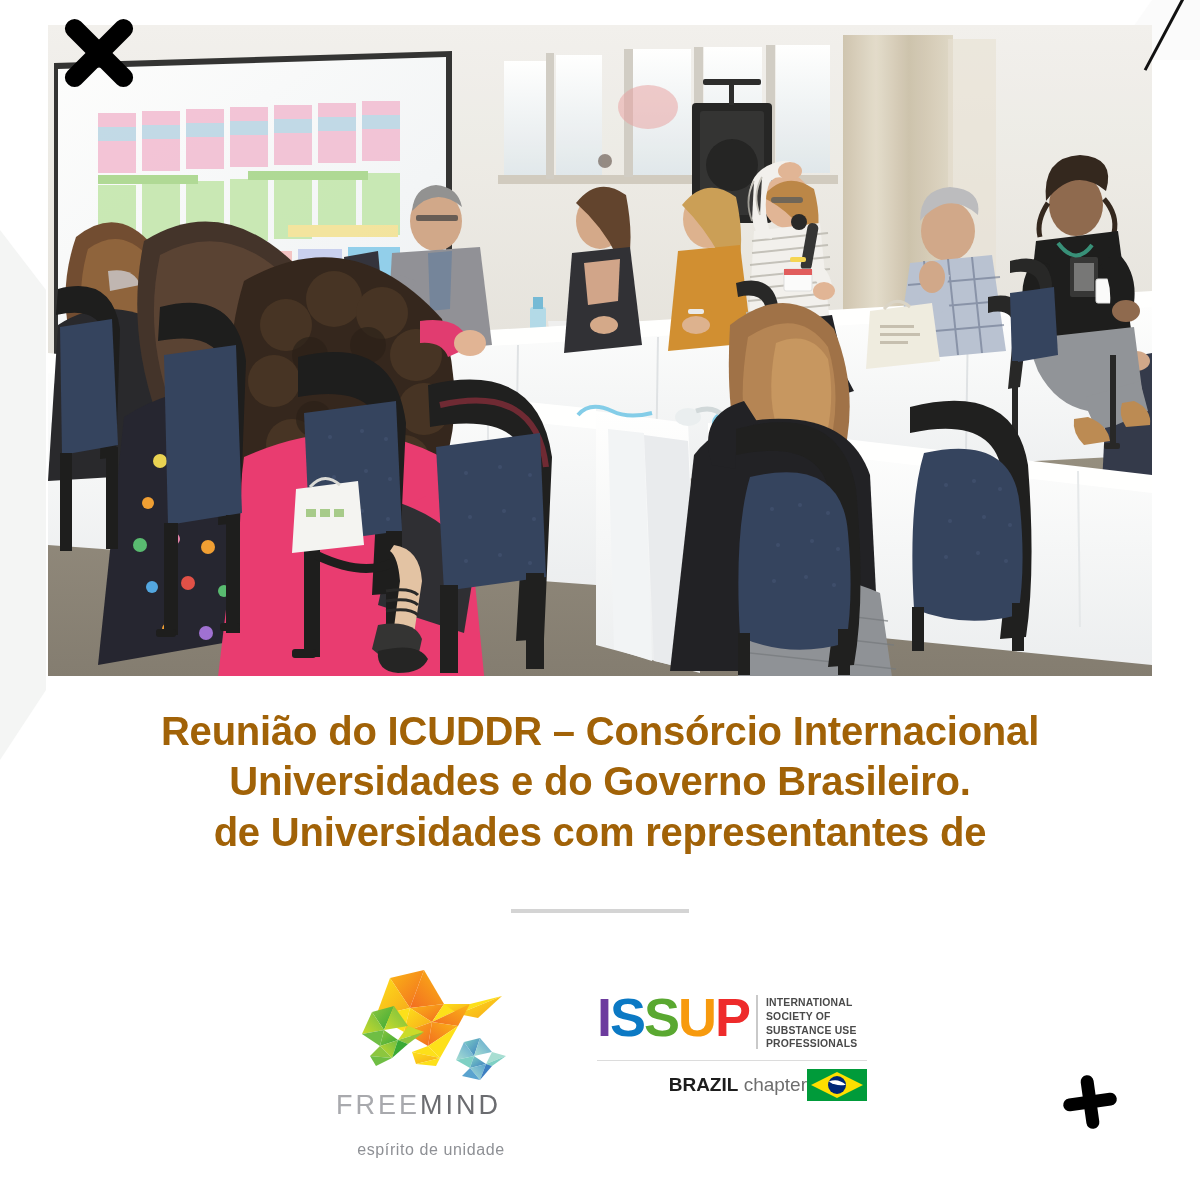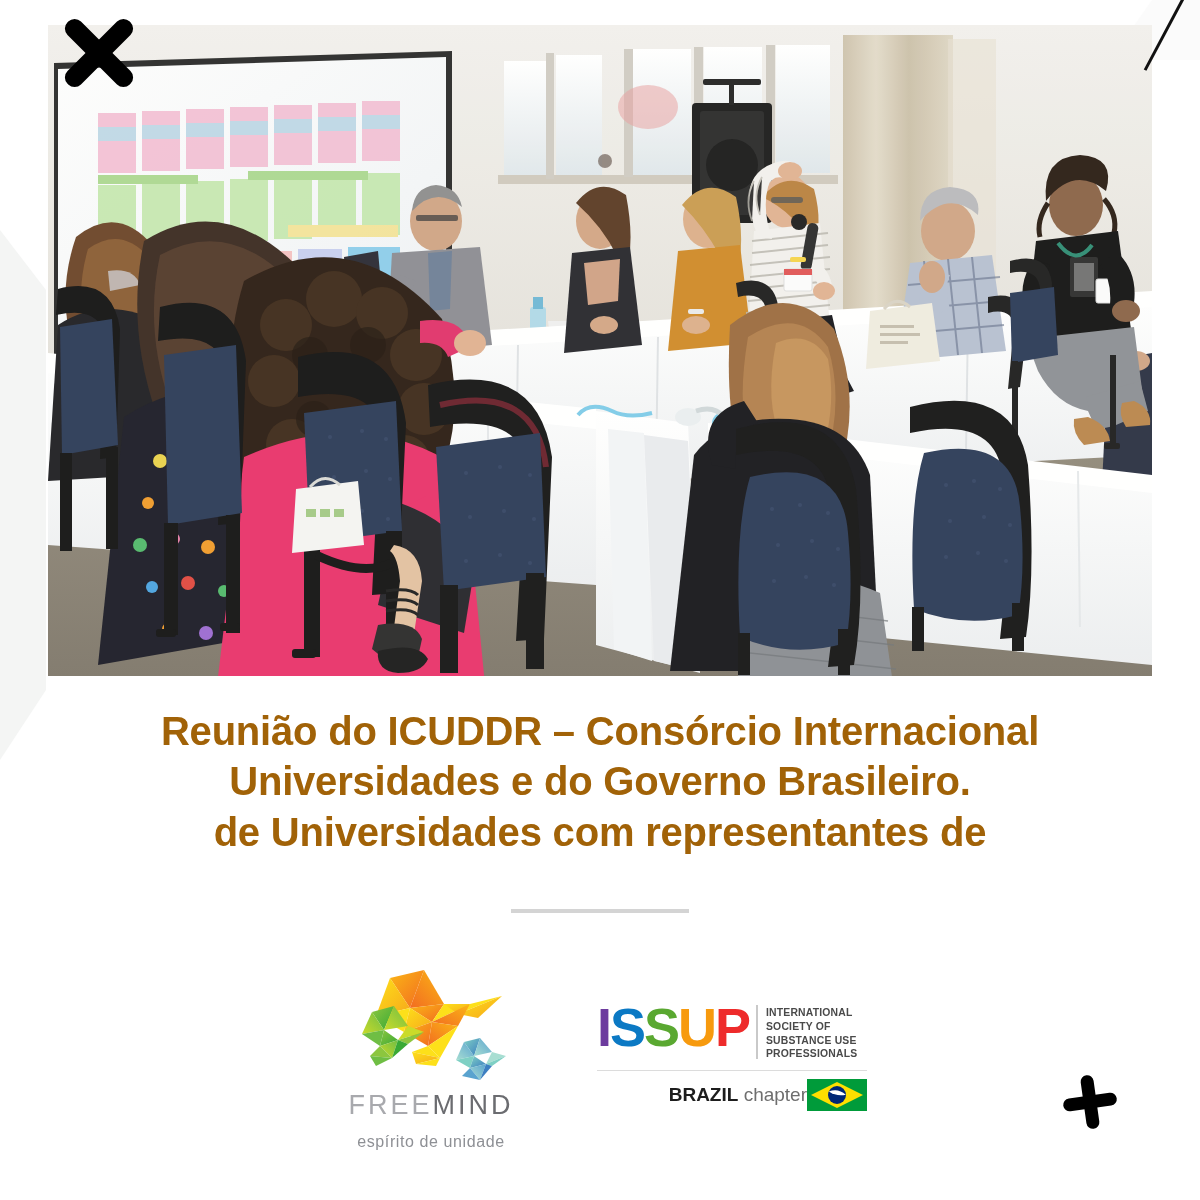--- a/index.html
+++ b/index.html
@@ -62,27 +62,27 @@
     position:absolute; left:511px; top:909px; width:178px; height:4px;
     background:#d4d4d4; z-index:20;
   }
 
   
   .logos { position:absolute; left:0; top:950px; width:1200px; height:200px; z-index:20; }
 
   
   .freemind { position:absolute; left:336px; top:10px; width:190px; height:190px; }
   .fm-birds { width:190px; height:128px; display:block; }
-  .fm-word { text-align:center; margin-top:2px; }
+  .fm-word { margin-top:2px; }
   .fm-word .t1 { font-size:27px; letter-spacing:3.0px; color:#a8a9ad; font-weight:400; }
   .fm-word .t2 { font-size:27px; letter-spacing:3.0px; color:#6b6c70; font-weight:400; }
-  .fm-tag { text-align:center; font-size:16px; color:#8e9095; letter-spacing:0.6px; margin-top:12px; }
-
-  
-  .issup { position:absolute; left:597px; top:53px; width:270px; }
+  .fm-tag { text-align:center; font-size:16px; color:#8e9095; letter-spacing:0.6px; margin-top:20px; }
+
+  
+  .issup { position:absolute; left:597px; top:43px; width:270px; }
   .issup-top { display:flex; align-items:flex-start; }
   .issup-word { font-size:54px; font-weight:bold; line-height:0.92; letter-spacing:-2px; }
   .issup-word span { display:inline-block; }
   .issup-bar { width:2px; background:#c9c9c9; align-self:stretch; margin:2px 8px 2px 7px; }
   .issup-sub {
     font-size:11.3px; font-weight:bold; color:#4a4a4a; line-height:1.22;
     letter-spacing:0.2px; padding-top:3px;
     transform:scaleX(0.92); transform-origin:left top;
   }
   .issup-rule { height:1px; background:#dcdcdc; margin-top:9px; width:270px; }

